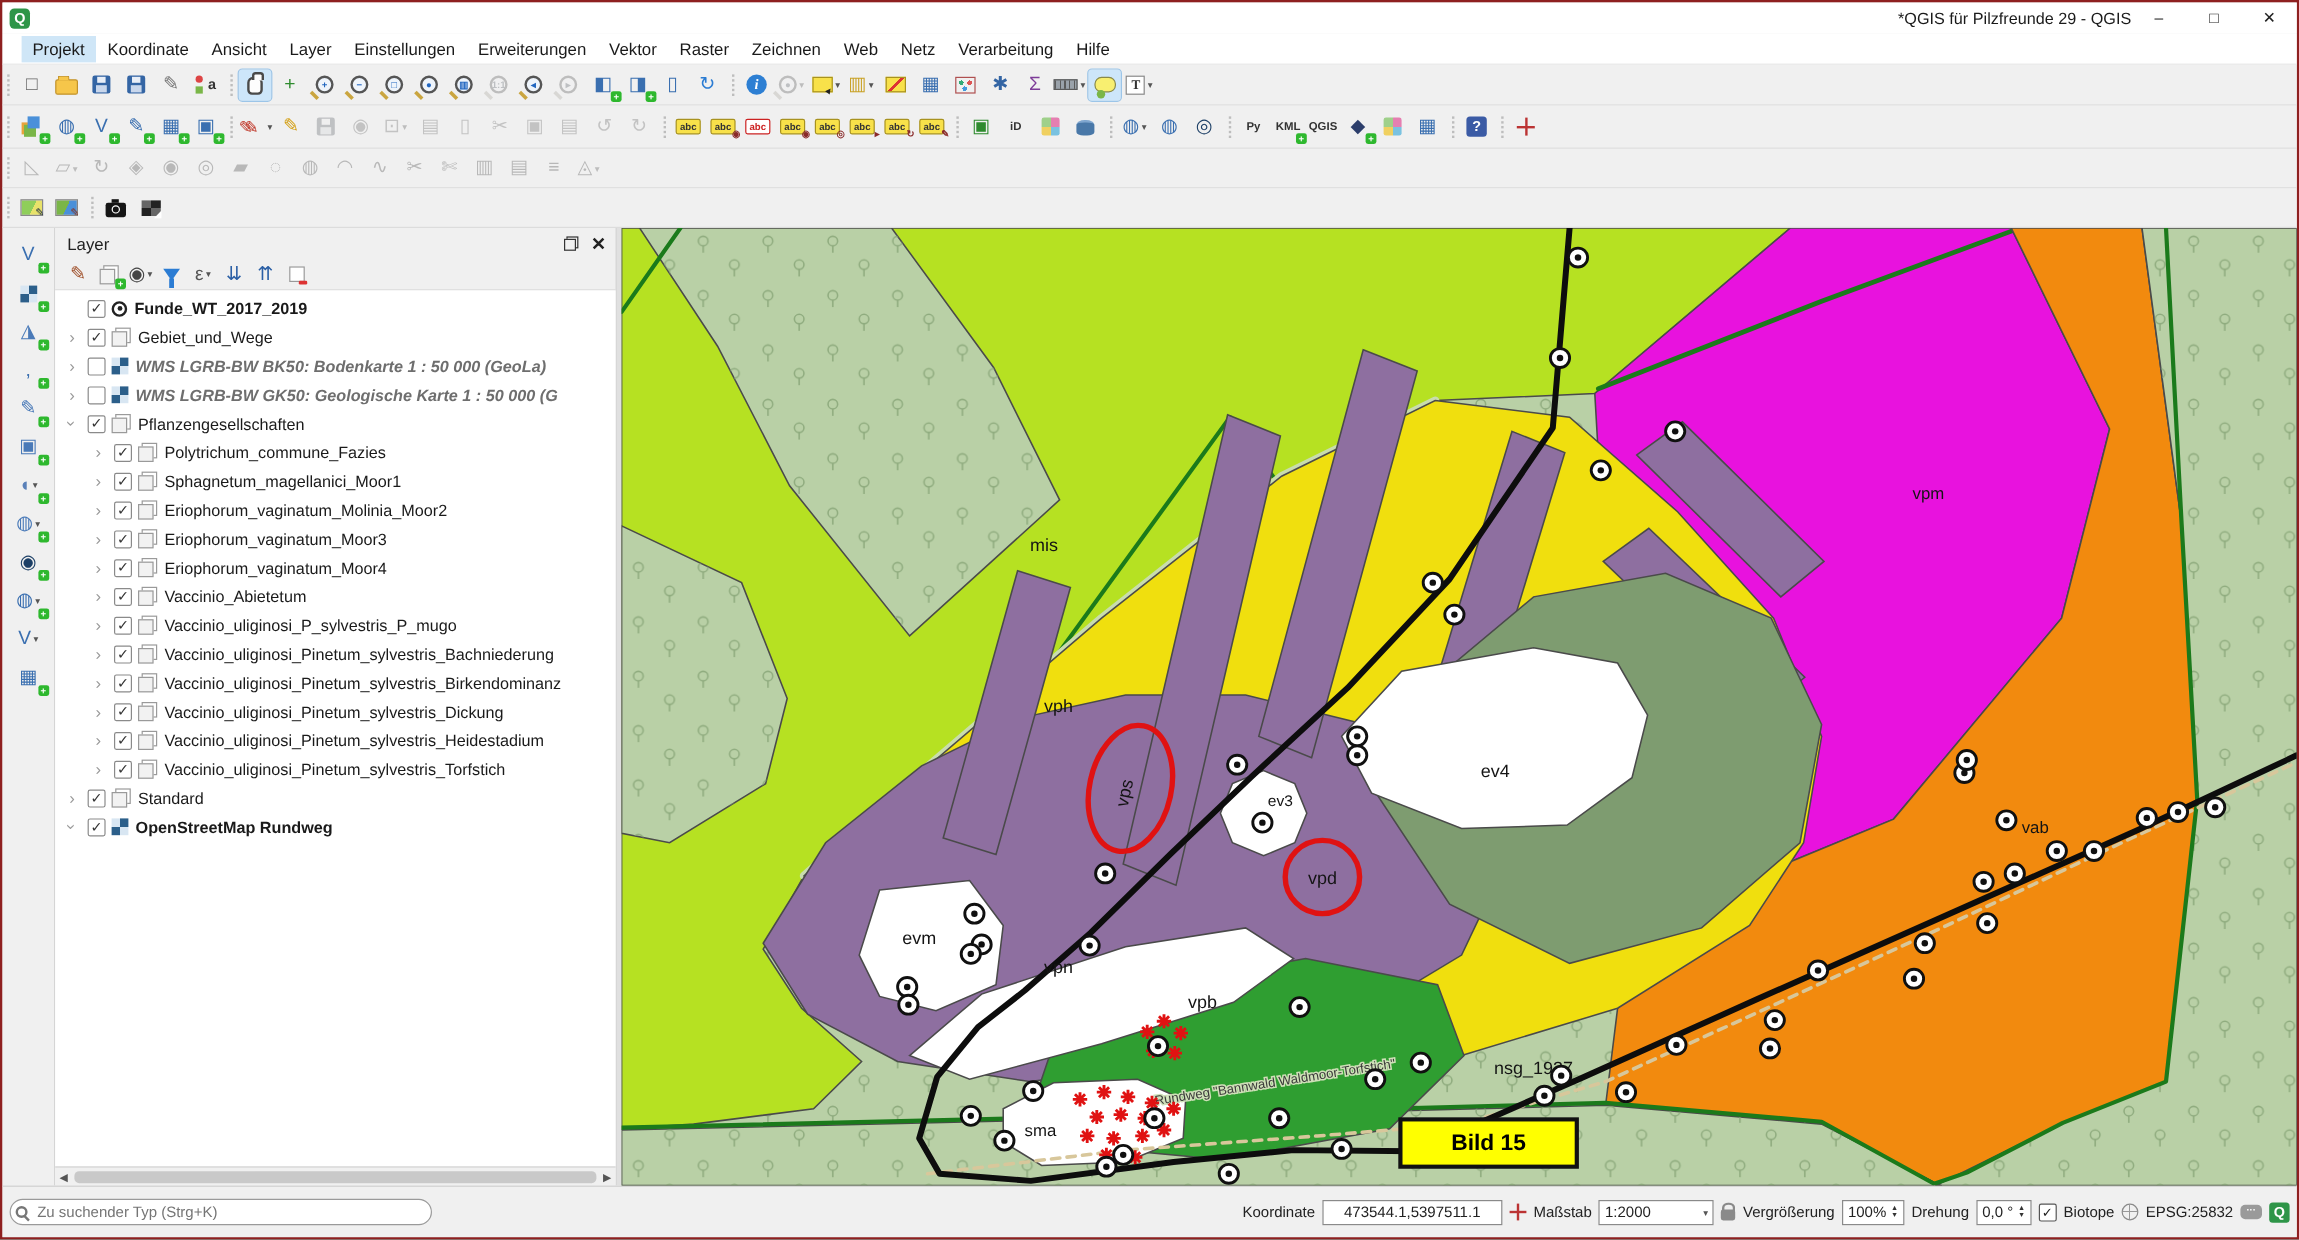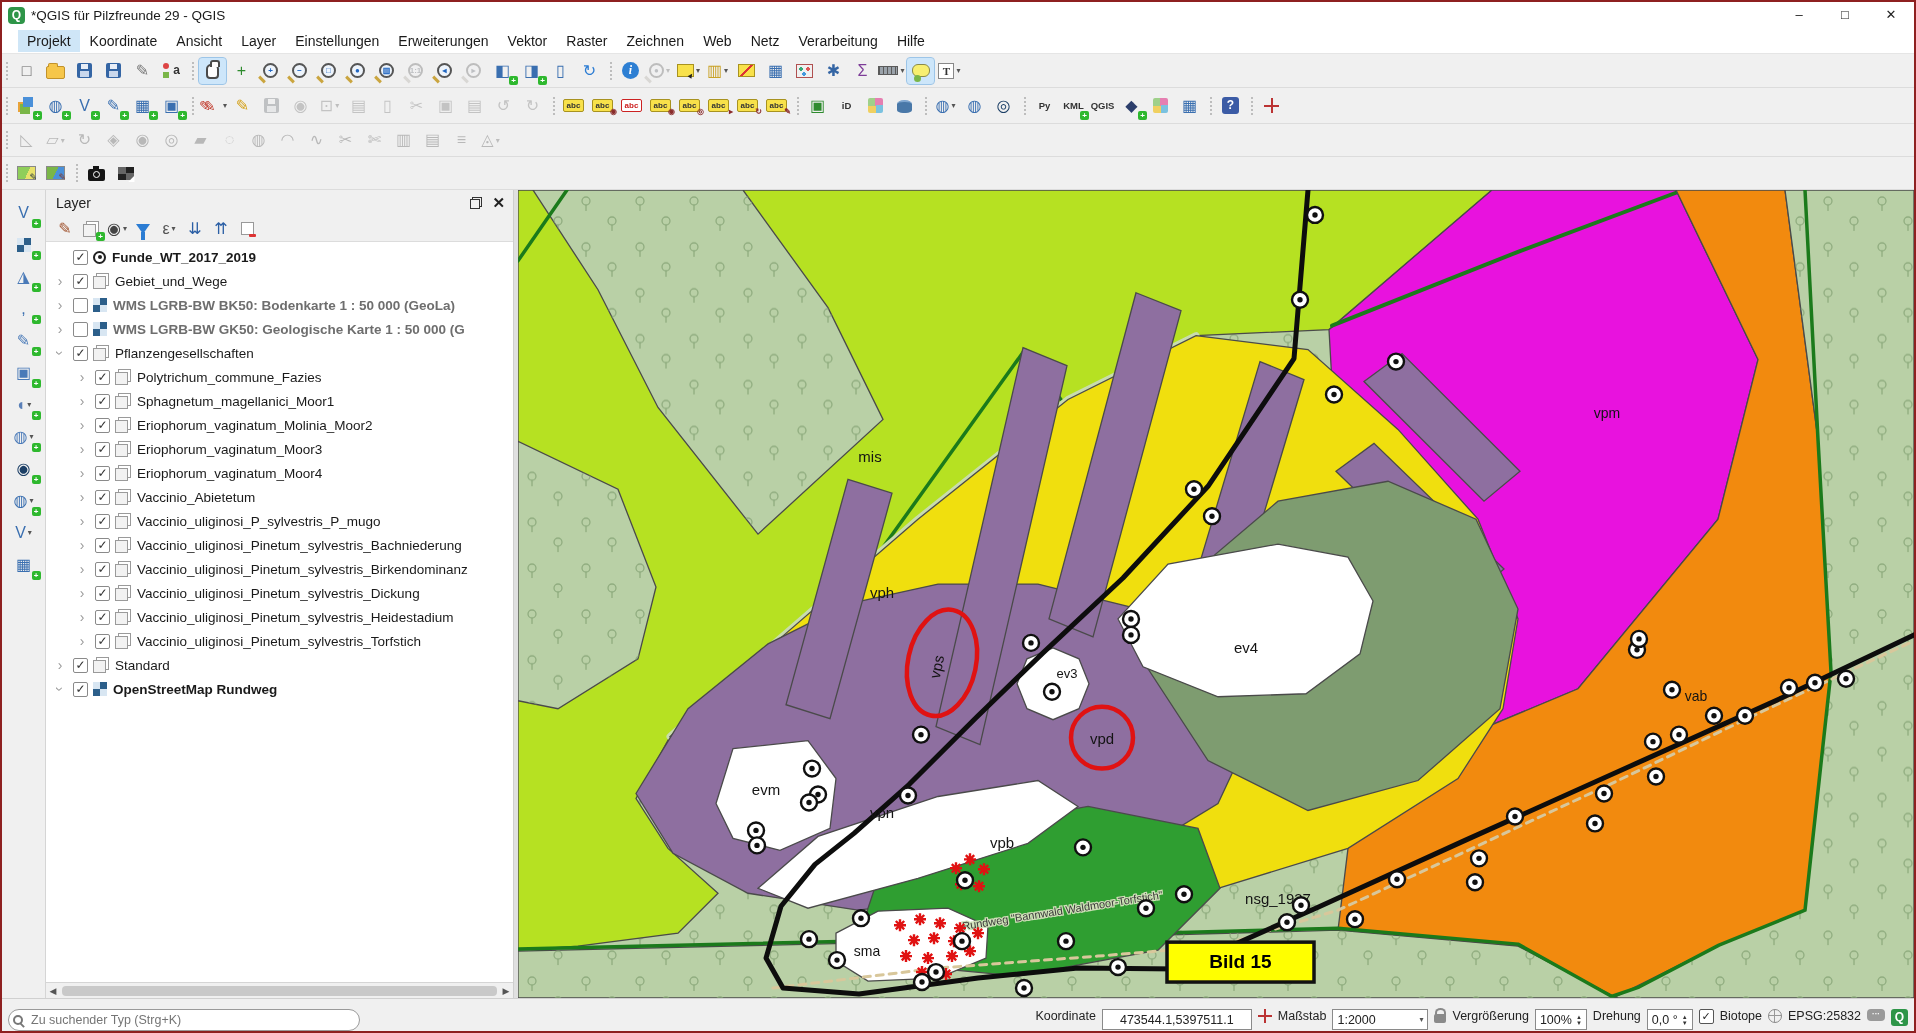--- a/index.html
+++ b/index.html
@@ -2,21 +2,21 @@
 <html><head>
 <meta charset="utf-8">
 <style>
   html,body{margin:0;padding:0;background:#555;}
   *{box-sizing:border-box;}
   .window{width:1916px;height:1033px;border:2px solid #8e2020;background:#f0f0f0;
     font-family:"Liberation Sans",sans-serif;display:flex;flex-direction:column;position:relative;overflow:hidden;}
   
   .titlebar{height:26px;background:#fff;display:flex;align-items:center;padding-left:6px;flex:none;}
   .qlogo{width:17px;height:17px;background:#2e9548;border-radius:4px;color:#fff;font:bold 12px/17px "Liberation Sans",sans-serif;text-align:center;margin-right:6px;}
-  .wtitle{font-size:13.5px;color:#1a1a1a;flex:1;}
+  .wtitle{font-size:13.5px;color:#1a1a1a;flex:1;text-align:right;}
   .winbtns{display:flex;height:100%;}
   .winbtn{width:46px;text-align:center;line-height:26px;font-size:13px;color:#222;}
   
   .menubar{height:26px;background:#fff;display:flex;align-items:center;padding-left:16px;font-size:14px;color:#1a1a1a;flex:none;border-bottom:1px solid #e5e5e5;}
   .mi{padding:3px 9px;margin-right:1px;}
   .mi.active{background:#cfe6f7;}
   
   .tbrow{display:flex;align-items:center;background:#f0f0f0;border-bottom:1px solid #dcdcdc;flex:none;padding-left:2px;}
   #tbrow1{height:34px;} #tbrow2{height:36px;} #tbrow3{height:33px;} #tbrow4{height:33px;}
   .grp{display:flex;align-items:center;padding:0 4px 0 8px;position:relative;}
@@ -99,30 +99,30 @@
   .closex{font-size:15px;font-weight:bold;color:#222;margin-right:2px;}
   .ptools{height:26px;display:flex;align-items:center;padding-left:6px;border-bottom:1px solid #dcdcdc;}
   .ptools .tbi{min-width:24px;height:22px;font-size:14px;}
   .tree{flex:1;background:#fff;overflow:hidden;padding-top:3px;}
   .trow{height:24px;display:flex;align-items:center;white-space:nowrap;overflow:hidden;font-size:13.5px;color:#1a1a1a;}
   .exp{width:16px;text-align:center;color:#9a9a9a;font-size:14px;flex:none;display:inline-block;}
   .exp.open{transform:rotate(90deg);}
   .tcb{width:15px;height:15px;border:1px solid #8a8a8a;background:#fff;font-size:12px;line-height:13px;text-align:center;color:#333;margin:0 5px;flex:none;border-radius:2px;}
   .licon{margin-right:6px;flex:none;display:inline-flex;}
   .lbl.b{font-weight:bold;}
-  .lbl.it{font-weight:bold;}
+  .lbl.it{font-style:italic;font-weight:bold;}
   .lbl.gy{color:#6e6e6e;}
   .hscroll{height:16px;background:#f0f0f0;border-top:1px solid #d5d5d5;display:flex;align-items:center;}
   .harrow{width:14px;text-align:center;font-size:9px;color:#555;}
   .hthumb{height:10px;background:#c9c9c9;border-radius:4px;flex:1;margin:0 2px;}
   .splitter{width:4px;background:#e0e0e0;flex:none;}
   .map{flex:1;position:relative;background:#b9d0a6;min-width:0;}
   .map svg{display:block;width:100%;height:100%;}
   
-  .statusbar{height:33px;background:#f0f0f0;border-top:1px solid #d0d0d0;display:flex;padding:10px 6px;font-size:12.5px;color:#222;flex:none;gap:6px;}
+  .statusbar{height:43px;background:#f0f0f0;border-top:1px solid #d0d0d0;display:flex;align-items:center;padding:0 6px;font-size:12.5px;color:#222;flex:none;gap:6px;}
   .searchbox{width:352px;height:22px;border:1px solid #9a9a9a;border-radius:11px;background:#fff;display:flex;align-items:center;}
   .searchbox input{border:none;outline:none;flex:1;font:12.5px "Liberation Sans",sans-serif;color:#333;background:transparent;}
   .sspacer{flex:1;}
   .sbox{height:21px;border:1px solid #8a8a8a;background:#fff;display:flex;align-items:center;padding:0 4px;font-size:12.5px;}
   .coord{width:150px;justify-content:center;}
   .combo{width:96px;justify-content:space-between;}
   .spinb{display:inline-flex;flex-direction:column;font-size:6px;line-height:6px;color:#333;margin-left:4px;}
   .scb{width:15px;height:15px;border:1px solid #555;background:#fff;display:inline-flex;align-items:center;justify-content:center;font-size:11px;border-radius:2px;}
   .k-qgis{width:17px;height:17px;background:#2e9548;border-radius:3px;color:#fff;font:bold 12px/17px "Liberation Sans",sans-serif;text-align:center;}
 </style>

